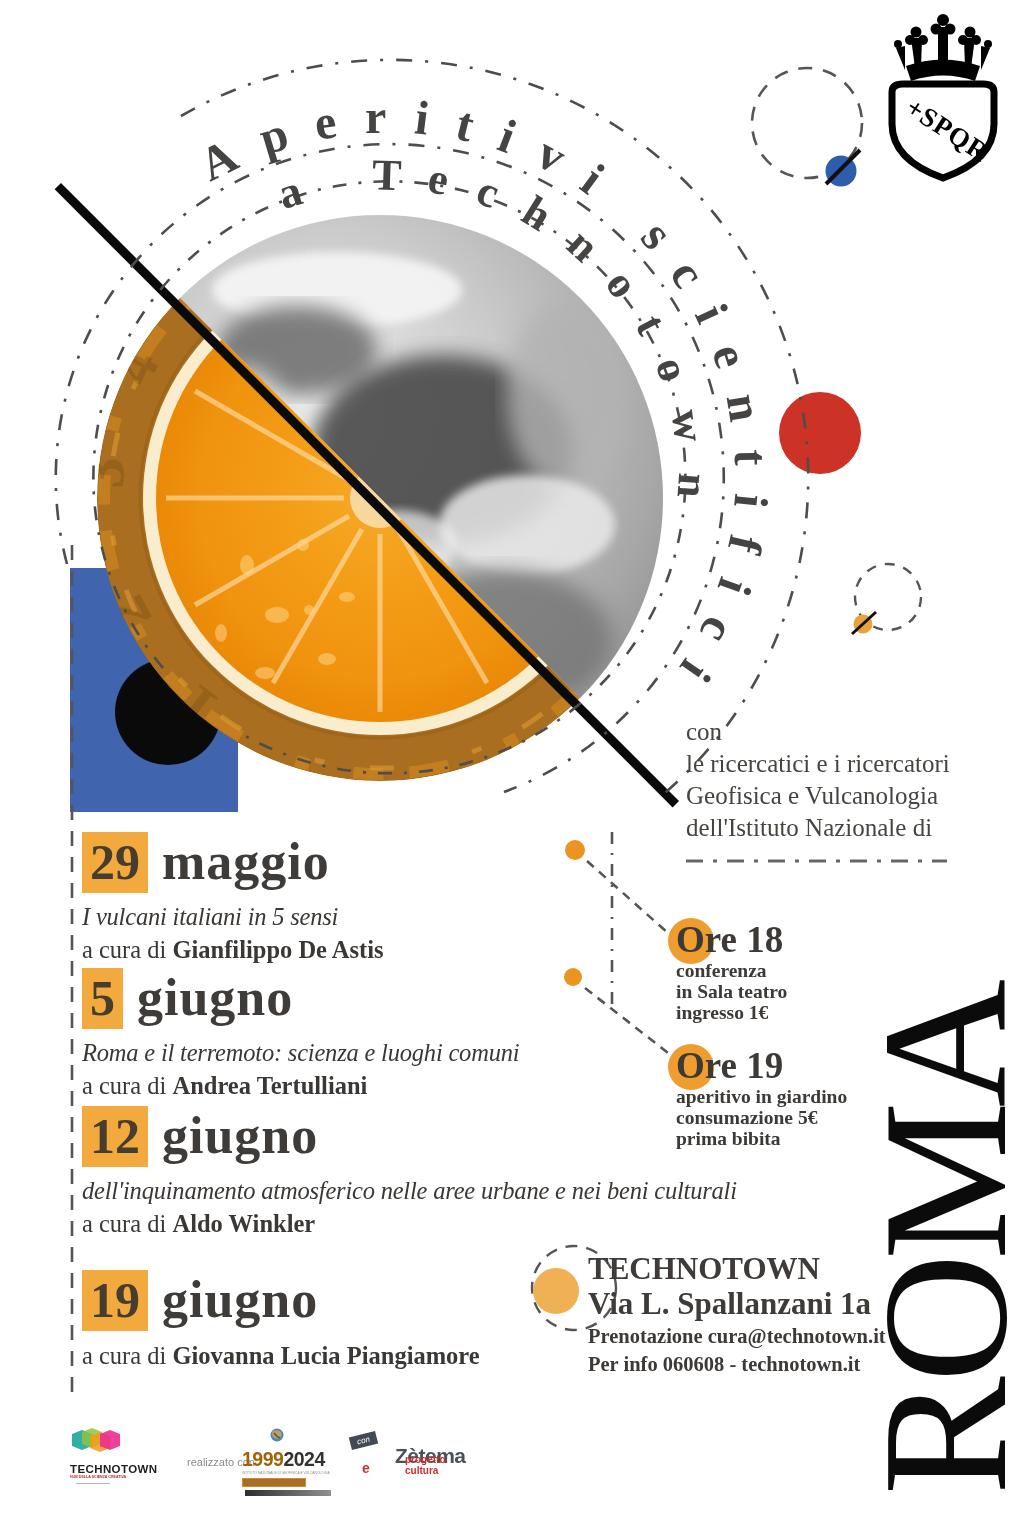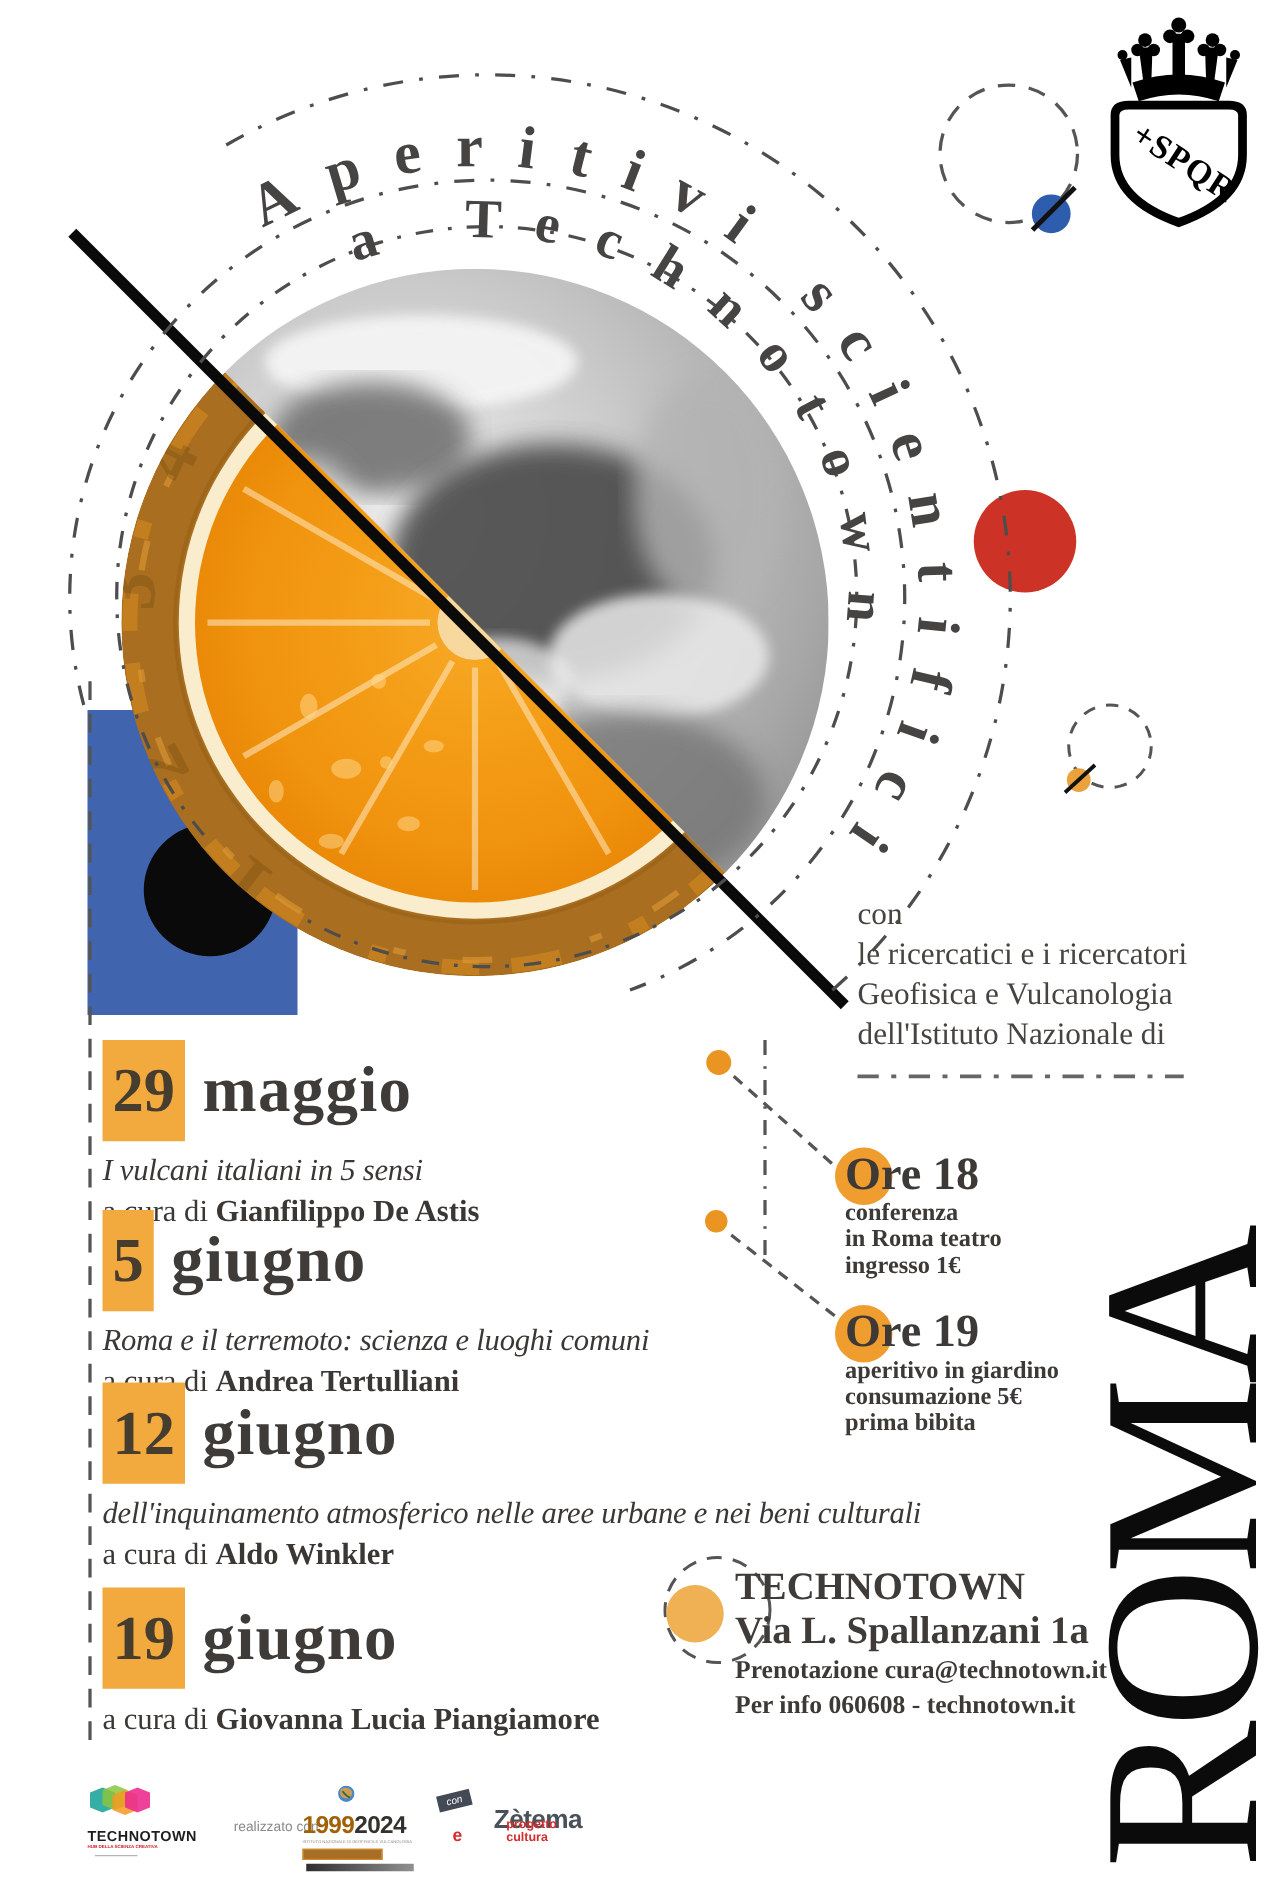--- a/index.html
+++ b/index.html
@@ -17,21 +17,21 @@
 
   
   #rings{left:0;top:0;width:1024px;height:1520px;pointer-events:none;}
 
   
   #partner{left:686px;top:716px;width:300px;font-size:25px;line-height:32px;color:#47433f;}
 
   
   .event{left:82px;width:660px;}
   .date-row{display:flex;align-items:baseline;gap:14px;margin-bottom:8px;}
-  .day-badge{display:inline-block;background:#f2a93e;color:#473d2f;font-weight:bold;font-size:50px;line-height:1.02;padding:15px 8px;}
+  .day-badge{display:inline-block;background:#f2a93e;color:#473d2f;font-weight:bold;font-size:50px;line-height:1.02;padding:5px 8px;}
   .month{font-weight:bold;font-size:52px;color:#3e3b38;letter-spacing:1px;}
   .title-line{font-style:italic;font-size:24.5px;line-height:32px;letter-spacing:-0.2px;white-space:nowrap;color:#3a3734;}
   .title-line:empty{display:none;}
   .curator{font-size:24.5px;line-height:33px;color:#3a3734;white-space:nowrap;}
   .curator b{font-weight:bold;}
   #event-0{top:832px;} #event-1{top:968px;} #event-2{top:1106px;} #event-3{top:1270px;}
 
   
   .ore-circle{width:46px;height:46px;border-radius:50%;background:#ef9d2e;}
   #ore-circle-0{left:668px;top:918px;}
@@ -291,21 +291,21 @@
 
     <div class="curator">
       <span>a cura di</span> <b>Giovanna Lucia Piangiamore</b>
     </div>
   </div>
 
   <div class="abs ore-circle" id="ore-circle-0"></div>
   <div class="abs ore-block" id="ore-0">
     <div class="ore-time">Ore 18</div>
     <div class="ore-line">conferenza</div>
-    <div class="ore-line">in Roma teatro</div>
+    <div class="ore-line">in Sala teatro</div>
     <div class="ore-line">ingresso 1€</div>
   </div>
 
   <div class="abs ore-circle" id="ore-circle-1"></div>
   <div class="abs ore-block" id="ore-1">
     <div class="ore-time">Ore 19</div>
     <div class="ore-line">aperitivo in giardino</div>
     <div class="ore-line">consumazione 5€</div>
     <div class="ore-line">prima bibita</div>
   </div>

